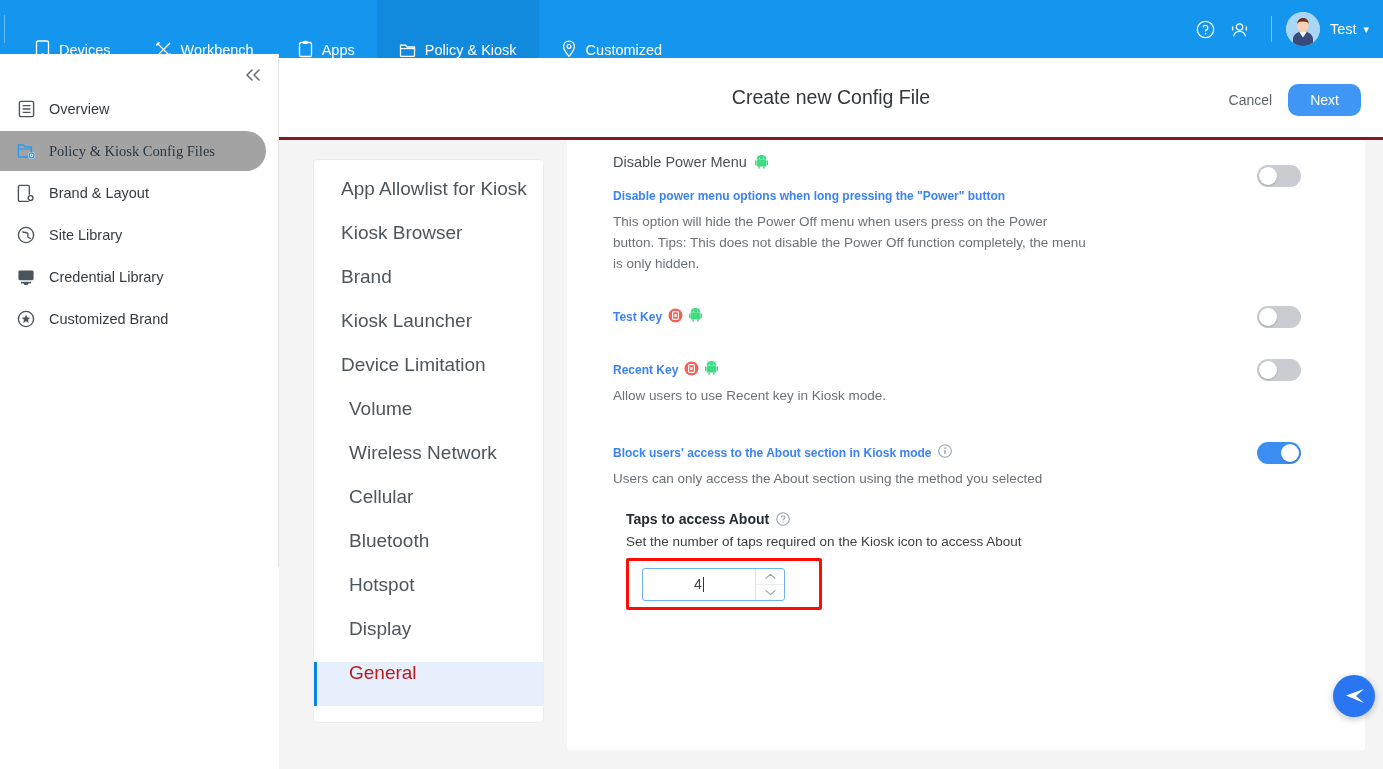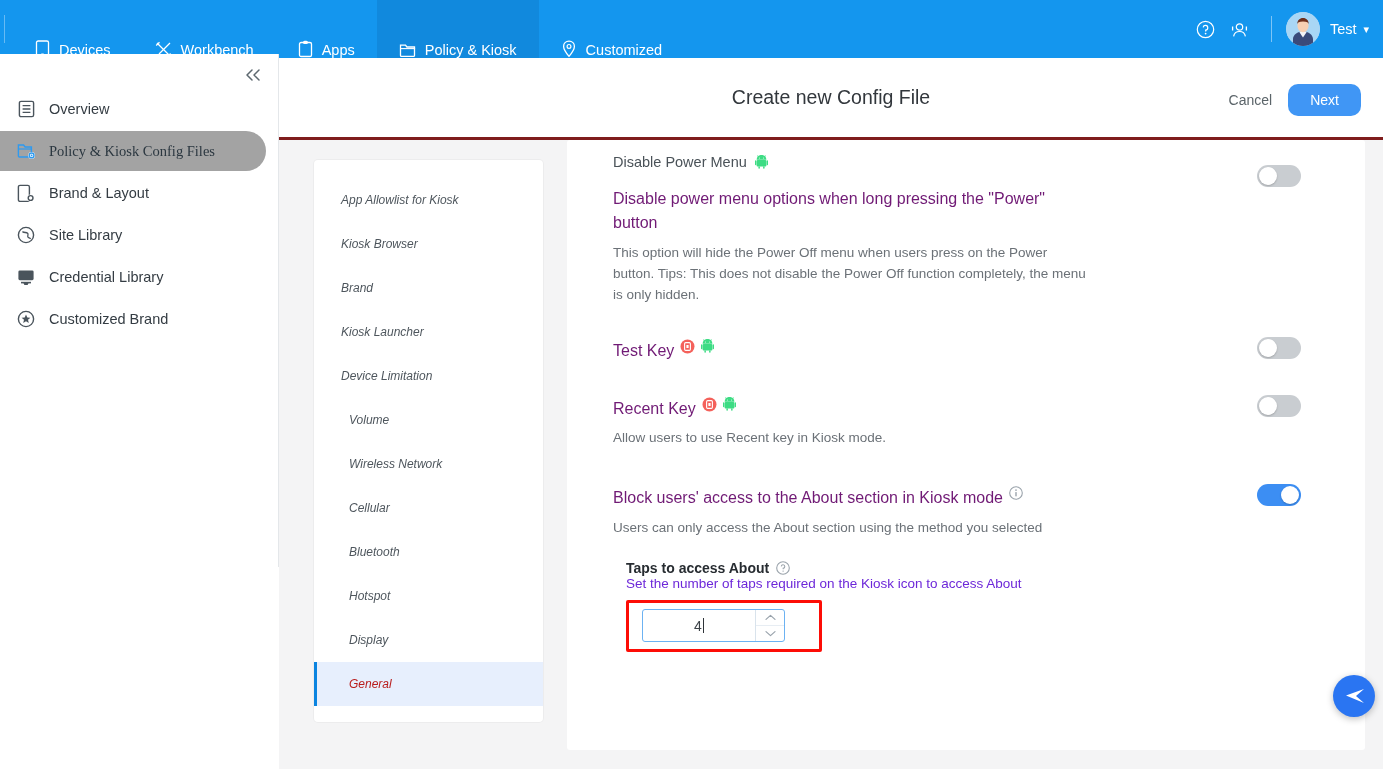--- a/index.html
+++ b/index.html
@@ -79,65 +79,64 @@
     font-family: "Liberation Sans", sans-serif;
   }
 
   
   .subnav {
     position: absolute; left: 35px; top: 102px; width: 229px; height: 562px;
     background: #fff; border-radius: 4px; overflow: hidden;
     box-shadow: 0 0 0 1px rgba(0,0,0,.03);
   }
   .subnav-item {
-    height: 44px; display: flex; align-items: center;
-    padding-left: 27px; font-size: 12px; color: #4e565d; cursor: pointer;
+    height: 44px; display: flex; 
+    padding-left: 27px; font-size: 19px; color: #4e565d; cursor: pointer;
     position: relative;
-    font-style: italic;
   }
   .subnav-item.sub { padding-left: 35px; }
   .subnav-item.active { background: #e7effd; color: #b91c1c; }
   .subnav-item.active::before {
     content: ""; position: absolute; left: 0; top: 0; bottom: 0;
     width: 3px; background: #0b84e0;
   }
 
   
   .panel {
     position: absolute; left: 288px; top: 82px; width: 798px; height: 610px;
     background: #fff; border-radius: 3px; overflow: hidden;
   }
   .panel-inner { padding: 14px 46px 0 46px; position: relative; height: 100%; }
 
   .grp-label { font-size: 14.5px; color: #4a5258; display: flex; align-items: center; gap: 8px; margin-bottom: 17px; }
 
   .row { position: relative; padding-right: 110px; }
   .row + .row { margin-top: 0; }
   .row-title {
-    font-size: 16px; font-weight: normal; color: #701a75;
+    font-size: 12px; font-weight: bold; color: #3b82f6;
     line-height: 1.52; display: flex; align-items: flex-start; flex-wrap: wrap; gap: 6px;
   }
   .row-title .t { max-width: 460px; }
   .row-desc { font-size: 13.5px; color: #6b7177; line-height: 1.56; margin-top: 6px; max-width: 478px; }
 
   .switch {
     position: absolute; right: 18px; top: 4px;
     width: 44px; height: 22px; border-radius: 11px; background: #c9cdd1;
     cursor: pointer;
   }
   .switch .knob {
     position: absolute; top: 2px; left: 2px; width: 18px; height: 18px;
     border-radius: 50%; background: #fff; box-shadow: 0 1px 2px rgba(0,0,0,.2);
   }
   .switch.on { background: #3c8ef3; }
   .switch.on .knob { left: auto; right: 2px; }
 
   .sub-block { margin-top: 22px; padding-left: 13px; }
   .sub-title { font-size: 14px; font-weight: bold; color: #272c31; display: flex; align-items: center; gap: 7px; }
-  .sub-desc { font-size: 13.5px; color: #6d28d9; }
+  .sub-desc { font-size: 13.5px; color: #404040; margin-top: 7px; }
 
   .redbox {
     margin-top: 9px; border: 3px solid #fd0d06; border-radius: 2px;
     width: 196px; height: 52px; display: flex; align-items: center;
     padding-left: 13px;
   }
   .spinner {
     width: 143px; height: 33px; border: 1px solid #6cb2f2; border-radius: 3px;
     display: flex; align-items: stretch; background: #fff;
   }

